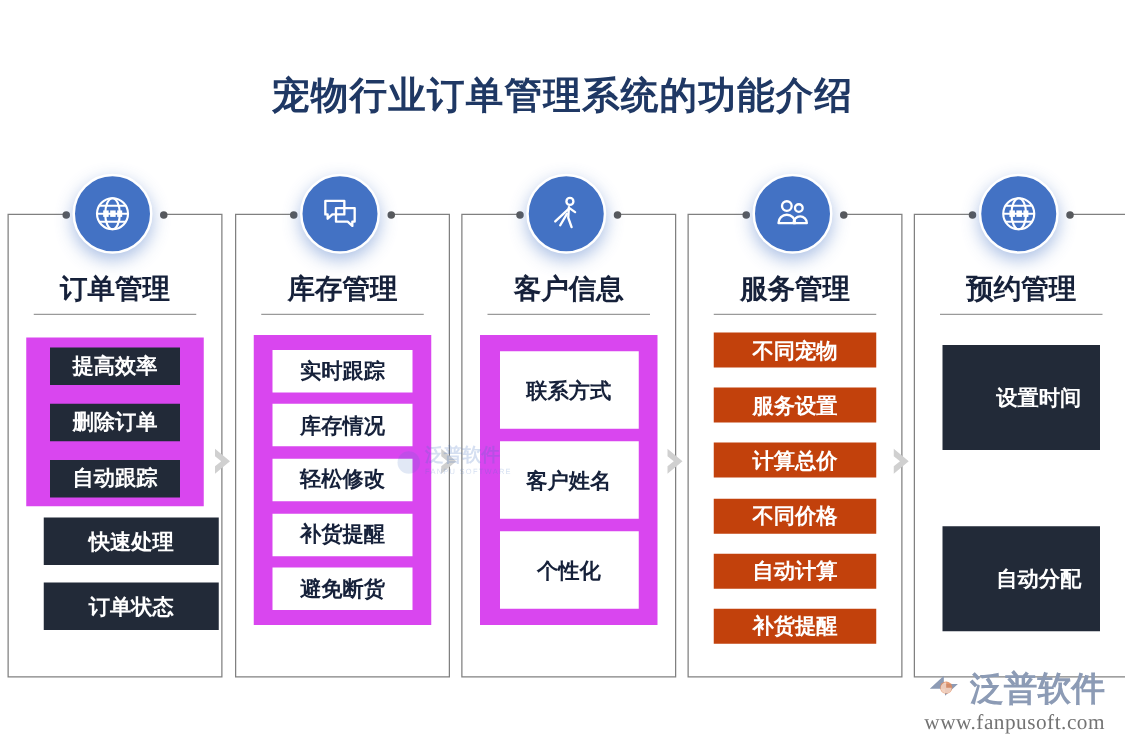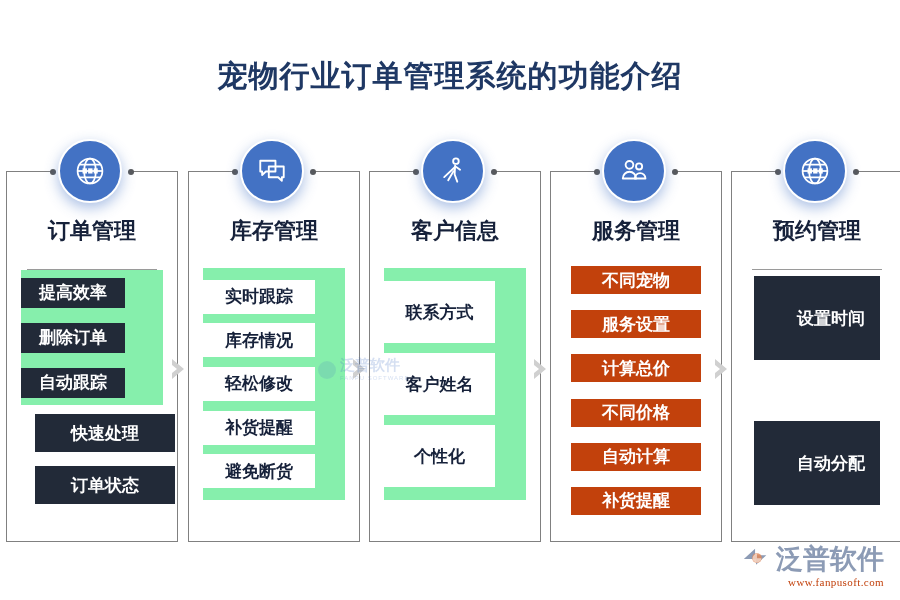--- a/index.html
+++ b/index.html
@@ -64,35 +64,36 @@
   .b1{ left:58px; } .b2{ left:240px; } .b3{ left:421px; }
   .b4{ left:602px; } .b5{ left:783px; }
 
   
   .col-head{
     position:absolute; top:44px; left:12px; right:12px;
     text-align:center;
     font-family:"Liberation Serif", serif;
     font-size:22px; font-weight:bold; color:#16213A;
     white-space:nowrap;
-    padding-bottom:24px;
+    padding-bottom:6px;
   }
   .col-head::after{
     content:""; position:absolute; left:8px; right:8px; bottom:0;
     height:1px; background:#9a9a9a;
   }
 
   
   .body{
     position:absolute; left:0; right:0; top:90px; bottom:8px;
   }
   .panel{
     position:absolute; left:14px; right:14px;
-    background:#86efac;
+    background:#d946ef;
     display:flex; flex-direction:column; justify-content:space-around;
+    align-items:center;
   }
 
   .chip{
     display:flex; align-items:center; justify-content:center;
     font-family:"Liberation Serif", serif;
     font-weight:bold;
     white-space:nowrap;
   }
   .chip-dark{ background:#222A38; color:#ffffff; }
   .chip-white{ background:#ffffff; color:#16213A; }
@@ -157,21 +158,21 @@
     display:flex; flex-direction:column; align-items:flex-end;
   }
   .brand-row{ display:flex; align-items:center; gap:5px; }
   .brand-mark svg{ width:30px; height:30px; display:block; }
   .brand-name{
     font-family:"Liberation Serif", serif;
     font-size:27px; font-weight:bold; color:#8C9BB5; line-height:1;
   }
   .brand-url{
     font-family:"Liberation Serif", serif;
-    font-size:11px; color:#c2410c; letter-spacing:.4px; margin-top:2px;
+    font-size:17px; color:#737373; letter-spacing:.4px; margin-top:2px;
   }
 </style>
 </head>
 <body>
 
 <div id="stage">
 
   <div class="page-title">宠物行业订单管理系统的功能介绍</div>
 
   <div class="col col-1">

